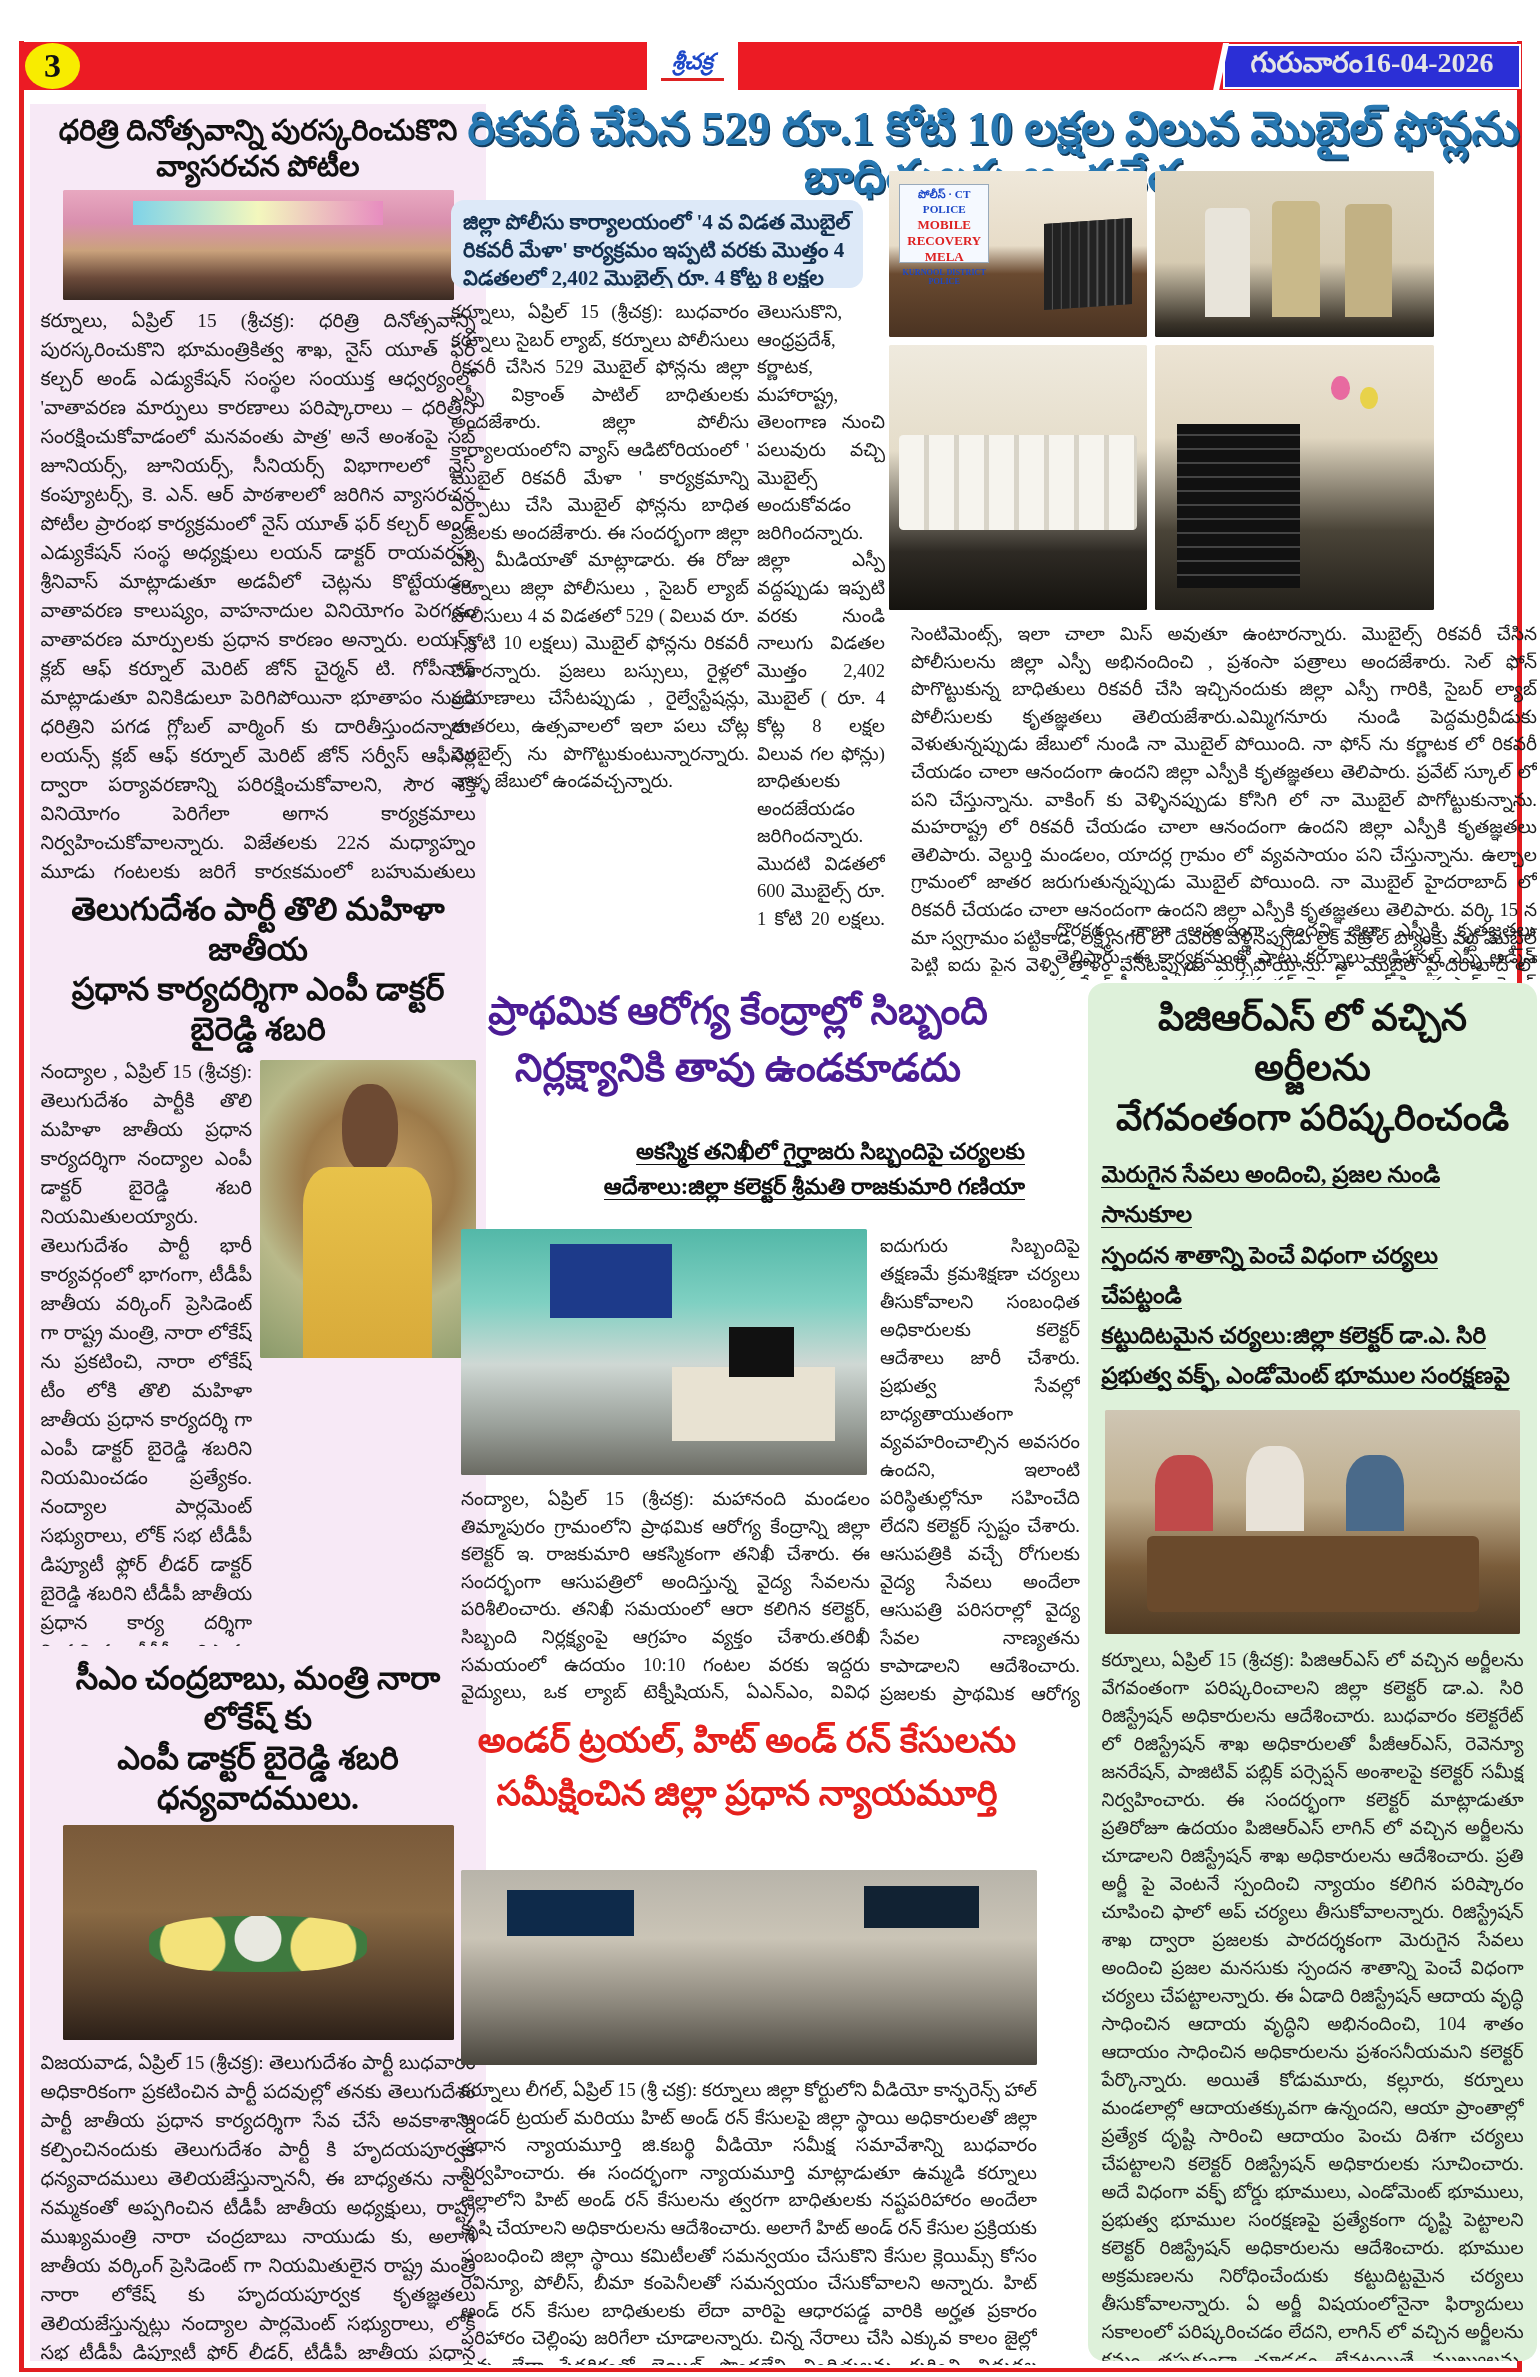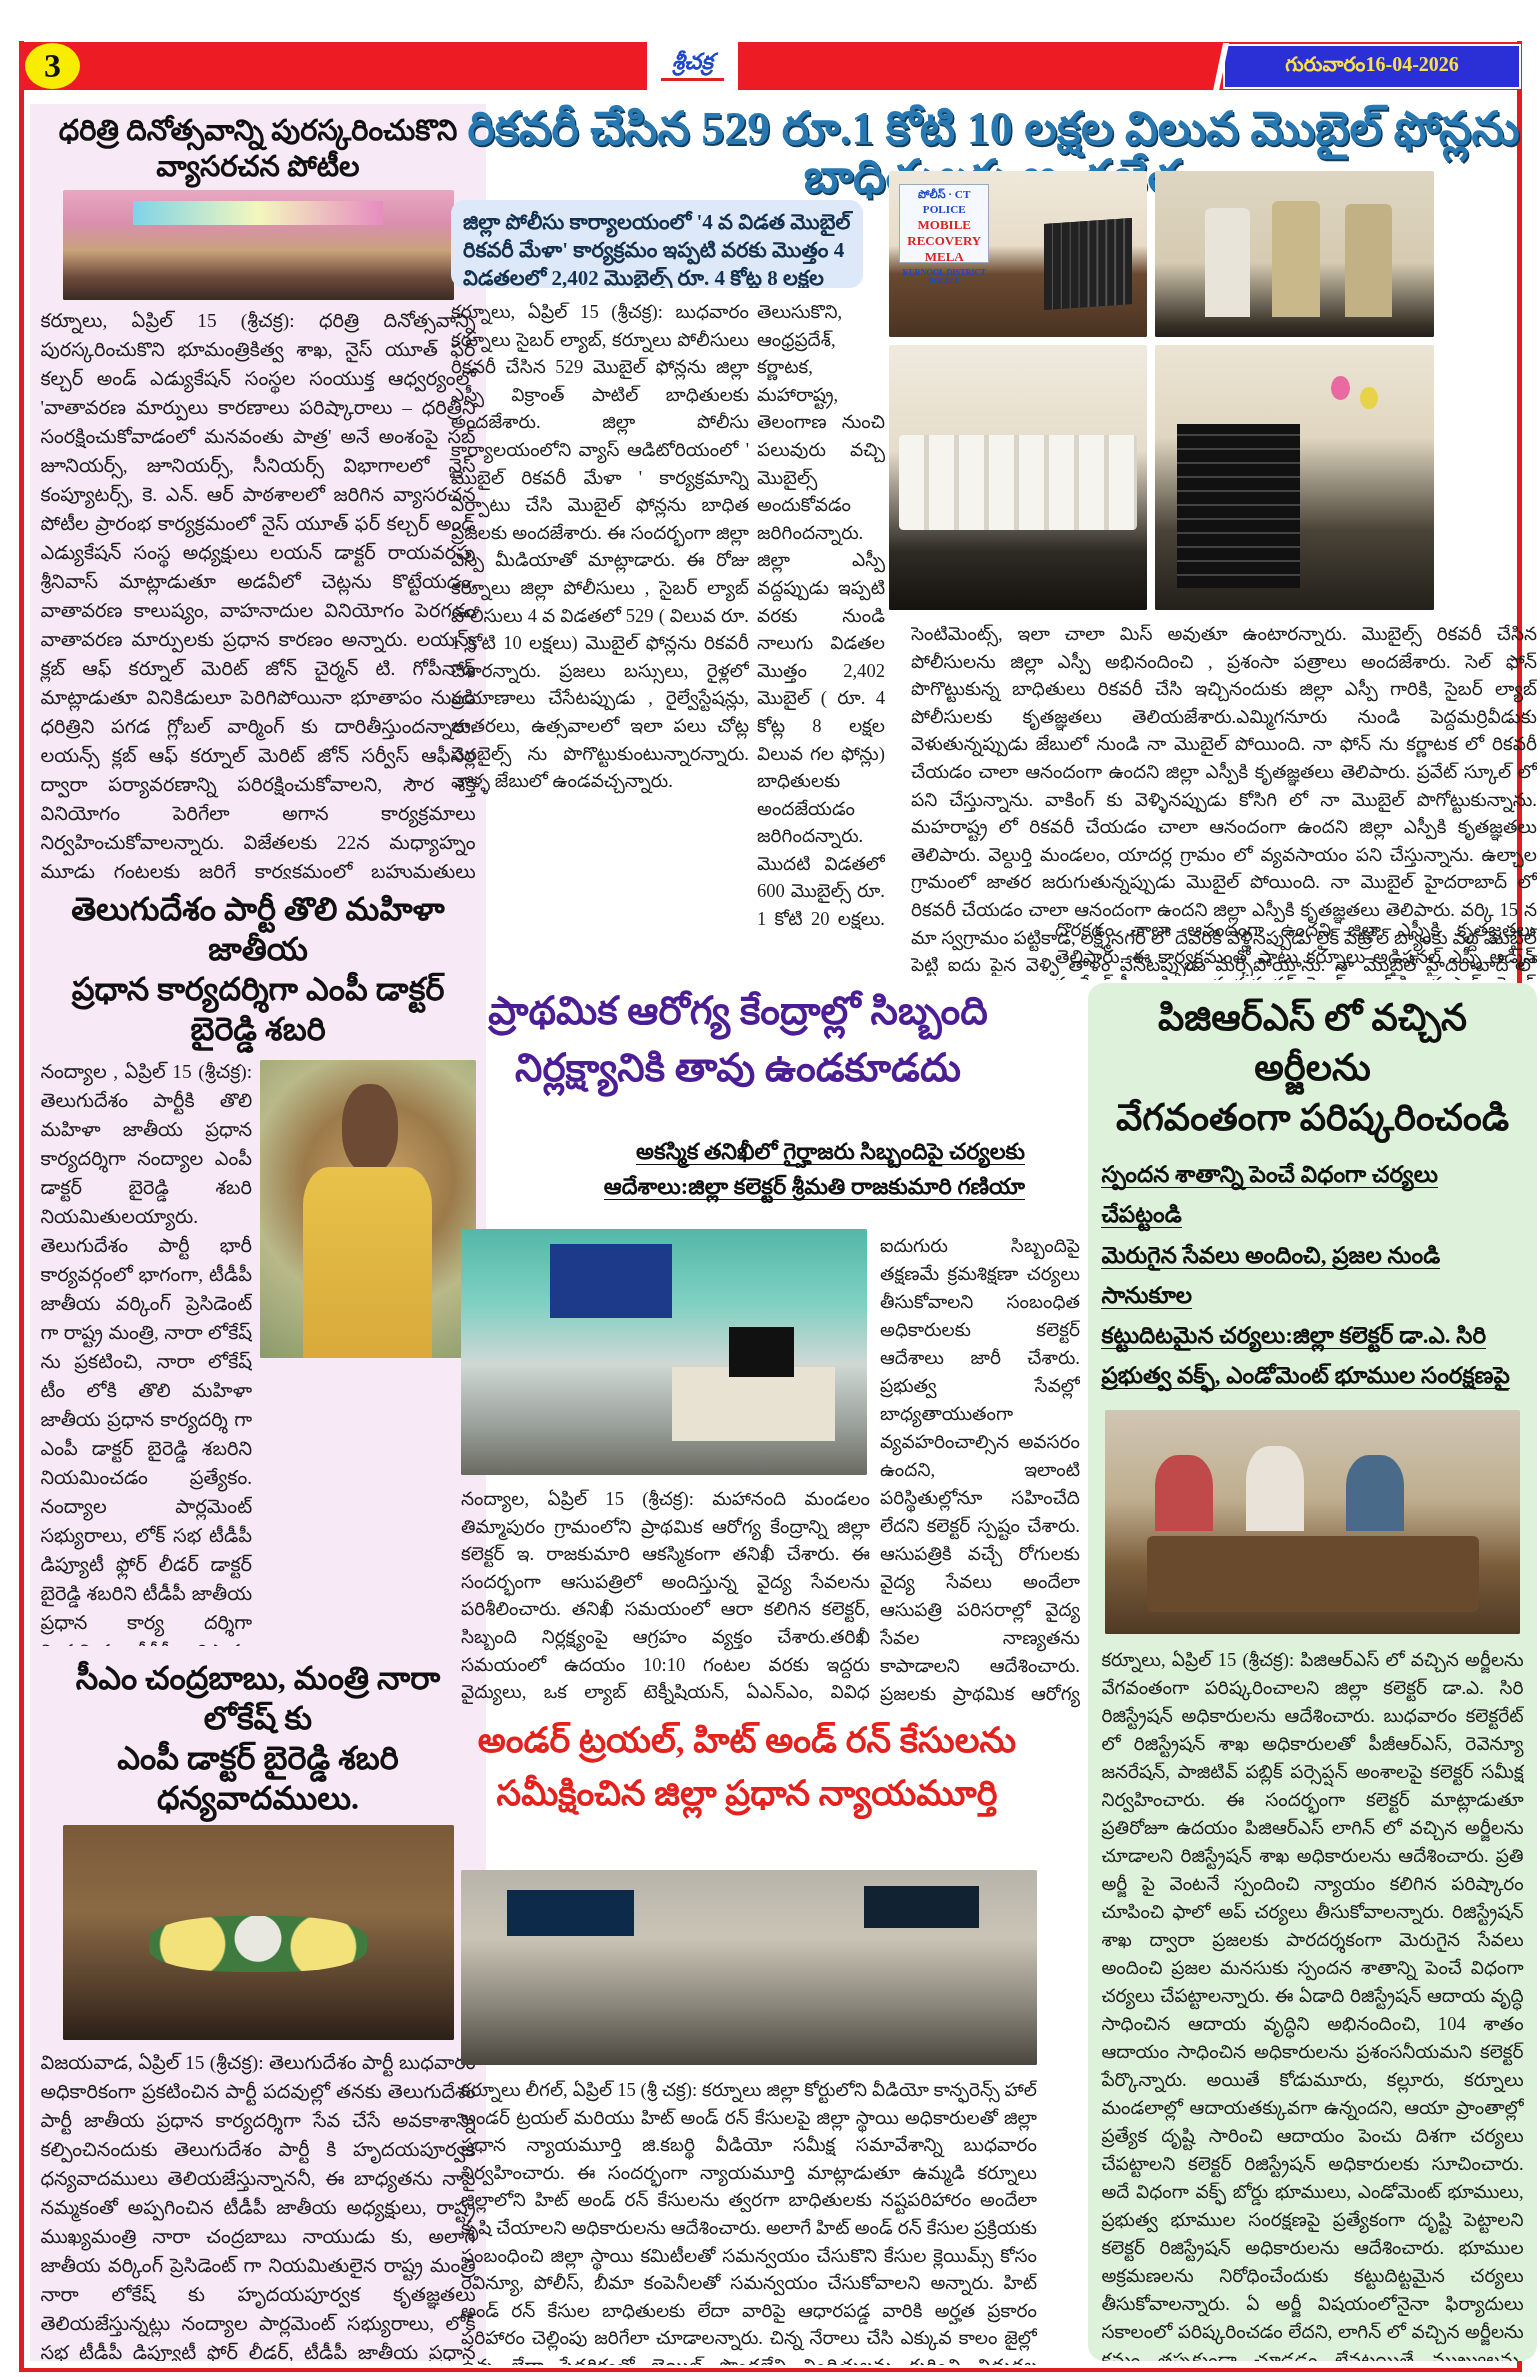--- a/index.html
+++ b/index.html
@@ -14,21 +14,21 @@
   .hdr{position:absolute;left:19.4px;top:42px;width:1502px;height:48px;background:#ec1b24;}
   .pagenum{position:absolute;left:25px;top:43px;width:55px;height:46px;background:#f8ec00;
            border-radius:50%;display:flex;align-items:center;justify-content:center;
            font-size:34px;font-weight:bold;color:#111;}
   .masthead{position:absolute;left:647px;top:42px;width:91px;height:48px;background:#ffffff;
             display:flex;flex-direction:column;align-items:center;justify-content:center;}
   .masthead .logo{color:#1d48c8;font-size:22.4px;font-weight:bold;font-style:italic;line-height:1;}
   .masthead .tag{width:70%;height:3px;background:#d22;margin-top:3.7px;}
   .datebox{position:absolute;left:1223px;top:44px;width:298px;height:45px;background:#2b2fd6;
            border:2.2px solid #ffffff;box-sizing:border-box;display:flex;align-items:center;justify-content:center;}
-  .datebox span{color:#fde047;font-size:20px;font-weight:bold;}
+  .datebox span{color:#e5e5e5;font-size:28px;font-weight:bold;}
   .datebox:before{content:"";position:absolute;left:-7.5px;top:-3px;width:6px;height:48px;background:#ffffff;transform:skewX(-12deg);}
   
   .leftcol{position:absolute;left:30px;top:104px;width:456px;height:2257px;background:#f7e9f6;
            box-sizing:border-box;padding:7.5px 10.4px;overflow:hidden;}
   .h-black{font-weight:bold;color:#111;text-align:center;line-height:1.25;}
   .body-txt{font-size:19.4px;line-height:29px;text-align:justify;color:#1c1c1c;overflow:hidden;}
   
   .photo{position:relative;overflow:hidden;border-radius:1.5px;}
   .ph-essay{background:linear-gradient(180deg,#e8a8c0 0%,#d98fae 30%,#caa27c 55%,#6b4a3a 80%,#3a2a22 100%);}
   .ph-essay .banner{position:absolute;left:18%;top:10%;width:64%;height:22%;background:linear-gradient(90deg,#7fd3e8,#f3f7bd,#e78cc0);}
@@ -218,22 +218,22 @@
   <div class="court-body">
     <div class="body-txt tel" style="height:289px;">కర్నూలు లీగల్, ఏప్రిల్ 15 (శ్రీ చక్ర):  కర్నూలు జిల్లా కోర్టులోని వీడియో కాన్ఫరెన్స్ హాల్ అండర్ ట్రయల్ మరియు హిట్ అండ్ రన్ కేసులపై జిల్లా స్థాయి అధికారులతో  జిల్లా ప్రధాన న్యాయమూర్తి జి.కబర్థి వీడియో సమీక్ష సమావేశాన్ని బుధవారం నిర్వహించారు. ఈ సందర్భంగా న్యాయమూర్తి మాట్లాడుతూ ఉమ్మడి కర్నూలు జిల్లాలోని హిట్ అండ్ రన్ కేసులను త్వరగా బాధితులకు నష్టపరిహారం అందేలా కృషి చేయాలని అధికారులను ఆదేశించారు. అలాగే హిట్ అండ్ రన్ కేసుల ప్రక్రియకు సంబంధించి జిల్లా స్థాయి కమిటీలతో సమన్వయం చేసుకొని కేసుల క్లెయిమ్స్ కోసం రెవిన్యూ, పోలీస్, బీమా కంపెనీలతో సమన్వయం చేసుకోవాలని అన్నారు. హిట్ అండ్ రన్ కేసుల బాధితులకు లేదా వారిపై ఆధారపడ్డ వారికి అర్హత ప్రకారం పరిహారం చెల్లింపు జరిగేలా చూడాలన్నారు. చిన్న నేరాలు చేసి ఎక్కువ కాలం జైల్లో ఉన్న లేదా పేదరికంతో బెయిల్ పొందలేని నిందితులను గుర్తించి విడుదల చేయడానికి మరియు మహిళలు, ఆరోగ్యంతో ఉన్న నిందితుల కేసులపై సమీక్ష నిర్వహించారు. ఈ వీడియో కాన్ఫరెన్స్లో జిల్లా న్యాయ సేవాధికార సంస్థ కార్యదర్శి లీలా వెంకట్ రెడ్డి, జిల్లా పోలీసు అధికారులు, డిస్ట్రిక్ట్ లీగల్ ఎయిడ్ డిఫెన్స్ కౌన్సిల్ చీఫ్ శివ రాం చంద్ర రావు, సంబంధిత శాఖ అధికారులు పాల్గొన్నారు.</div>
   </div>
 
   <div class="greenbox">
     <div class="pgrs-head tel">
       <div>పిజిఆర్ఎస్ లో వచ్చిన అర్జీలను</div>
       <div>వేగవంతంగా పరిష్కరించండి</div>
     </div>
     <div class="pgrs-sub tel">
+      <div><span>మెరుగైన సేవలు అందించి, ప్రజల నుండి సానుకూల</span></div>
       <div><span>స్పందన శాతాన్ని పెంచే విధంగా చర్యలు చేపట్టండి</span></div>
-      <div><span>మెరుగైన సేవలు అందించి, ప్రజల నుండి సానుకూల</span></div>
       <div><span>కట్టుదిటమైన చర్యలు:జిల్లా కలెక్టర్ డా.ఎ. సిరి</span></div>
       <div><span>ప్రభుత్వ వక్ఫ్, ఎండోమెంట్ భూముల సంరక్షణపై</span></div>
     </div>
     <div class="photo pgrs-photo ph-meeting">
       <div class="tbl"></div>
       <div class="pA"></div>
       <div class="pB"></div>
       <div class="pC"></div>
     </div>
     <div class="pgrs-body tel">కర్నూలు, ఏప్రిల్ 15 (శ్రీచక్ర): పిజిఆర్ఎస్ లో వచ్చిన అర్జీలను వేగవంతంగా పరిష్కరించాలని జిల్లా కలెక్టర్ డా.ఎ. సిరి రిజిస్ట్రేషన్ అధికారులను ఆదేశించారు. బుధవారం కలెక్టరేట్ లో రిజిస్ట్రేషన్ శాఖ అధికారులతో పీజీఆర్ఎస్, రెవెన్యూ జనరేషన్, పాజిటివ్ పబ్లిక్ పర్సెప్షన్ అంశాలపై కలెక్టర్ సమీక్ష నిర్వహించారు. ఈ సందర్భంగా కలెక్టర్ మాట్లాడుతూ ప్రతిరోజూ ఉదయం పిజిఆర్ఎస్ లాగిన్ లో వచ్చిన అర్జీలను చూడాలని రిజిస్ట్రేషన్ శాఖ అధికారులను ఆదేశించారు. ప్రతి అర్జీ పై వెంటనే స్పందించి న్యాయం కలిగిన పరిష్కారం చూపించి ఫాలో అప్ చర్యలు తీసుకోవాలన్నారు. రిజిస్ట్రేషన్ శాఖ ద్వారా ప్రజలకు పారదర్శకంగా మెరుగైన సేవలు అందించి ప్రజల మనసుకు స్పందన శాతాన్ని పెంచే విధంగా చర్యలు చేపట్టాలన్నారు. ఈ ఏడాది రిజిస్ట్రేషన్ ఆదాయ వృద్ధి సాధించిన ఆదాయ వృద్ధిని అభినందించి, 104 శాతం ఆదాయం సాధించిన అధికారులను ప్రశంసనీయమని కలెక్టర్ పేర్కొన్నారు. అయితే కోడుమూరు, కల్లూరు, కర్నూలు మండలాల్లో ఆదాయతక్కువగా ఉన్నందని, ఆయా ప్రాంతాల్లో ప్రత్యేక దృష్టి సారించి ఆదాయం పెంచు దిశగా చర్యలు చేపట్టాలని కలెక్టర్ రిజిస్ట్రేషన్ అధికారులకు సూచించారు. అదే విధంగా వక్ఫ్ బోర్డు భూములు, ఎండోమెంట్ భూములు, ప్రభుత్వ భూముల సంరక్షణపై ప్రత్యేకంగా దృష్టి పెట్టాలని కలెక్టర్ రిజిస్ట్రేషన్ అధికారులను ఆదేశించారు. భూముల అక్రమణలను నిరోధించేందుకు కట్టుదిట్టమైన చర్యలు తీసుకోవాలన్నారు. ఏ అర్జీ విషయంలోనైనా ఫిర్యాదులు సకాలంలో పరిష్కరించడం లేదని, లాగిన్ లో వచ్చిన అర్జీలను క్రమం తప్పకుండా చూడడం లేనట్లయితే ముఖ్యులను, ఇలాంటి పొరపాట్లు పునరావృతం కాకూడదని కలెక్టర్ రిజిస్ట్రేషన్ శాఖ అధికారులను హెచ్చరించారు. సమావేశంలో జాయింట్ (సబ్ రిజిస్ట్రార్) లతో పాటు రిజిస్ట్రేషన్ శాఖ అధికారులు, సబ్ రిజిస్ట్రార్లు, పాల్గొన్నారు.</div>

